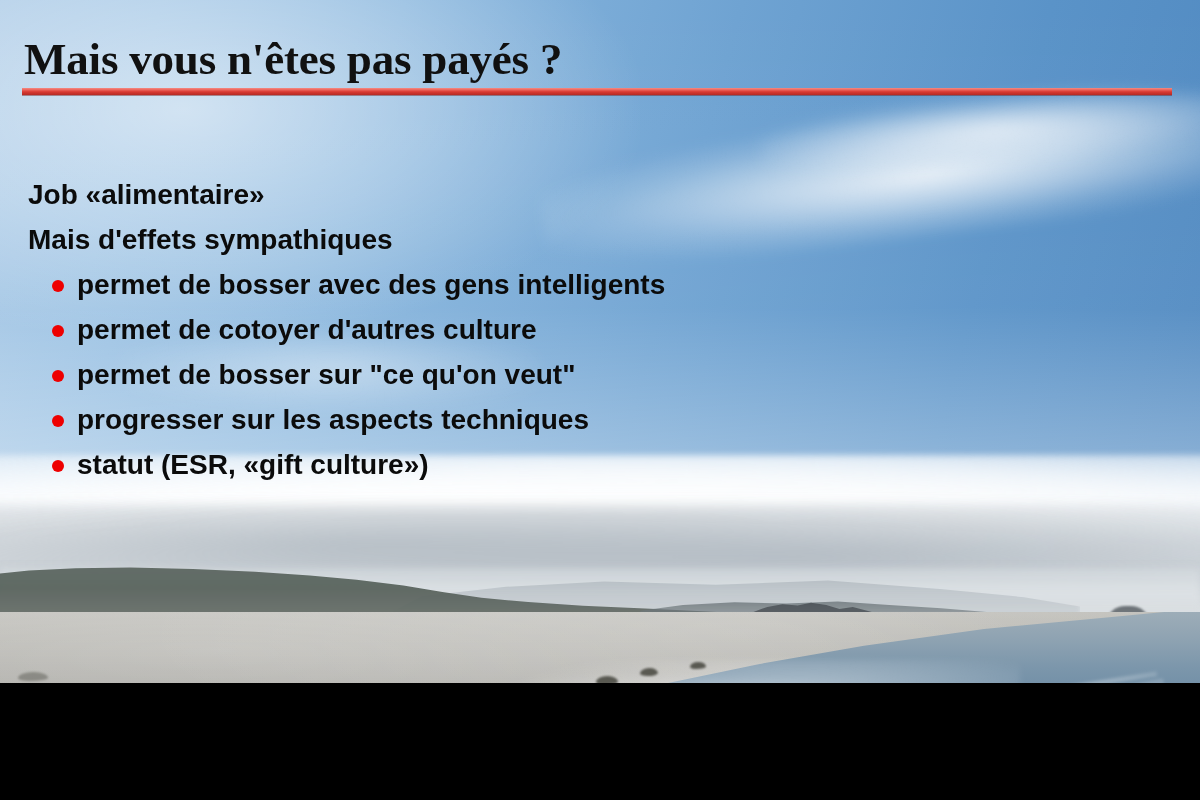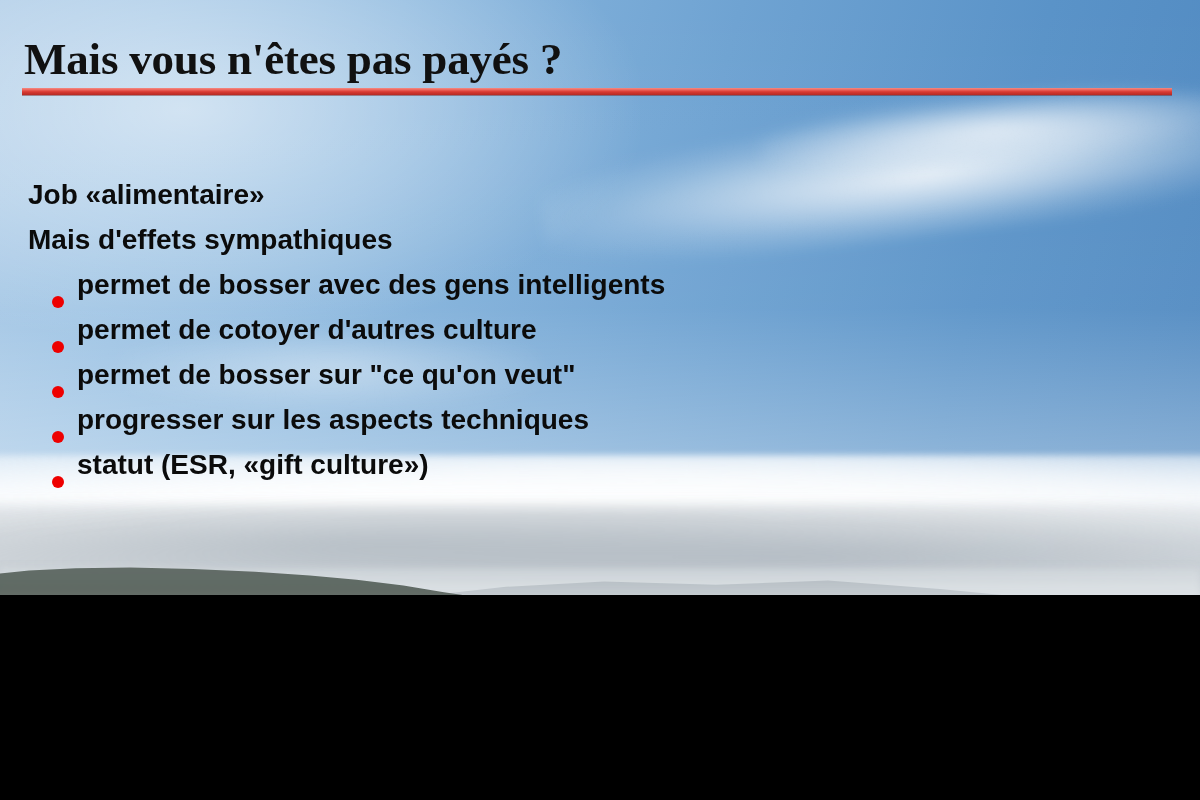--- a/index.html
+++ b/index.html
@@ -3,21 +3,21 @@
 <meta charset="utf-8">
 <style>
   html, body {
     margin: 0;
     padding: 0;
     background: #000;
   }
   .slide {
     position: relative;
     width: 1200px;
-    height: 595px;
+    height: 683px;
     overflow: hidden;
     font-family: "Liberation Sans", sans-serif;
   }
 
   
   .photo {
     position: absolute;
     inset: 0;
     overflow: hidden;
   }
@@ -261,21 +261,21 @@
     color: #0b0b0b;
     line-height: 45px;
     white-space: nowrap;
   }
   .line.lvl1 {
     margin-left: 4px;
   }
   .line.lvl2 {
     margin-left: 28px;
     display: flex;
-    align-items: flex-end;
+    align-items: center;
     gap: 13px;
   }
   .bullet {
     width: 12px;
     height: 12px;
     border-radius: 50%;
     background: #ee0000;
     flex: 0 0 auto;
     position: relative;
     top: 1px;

